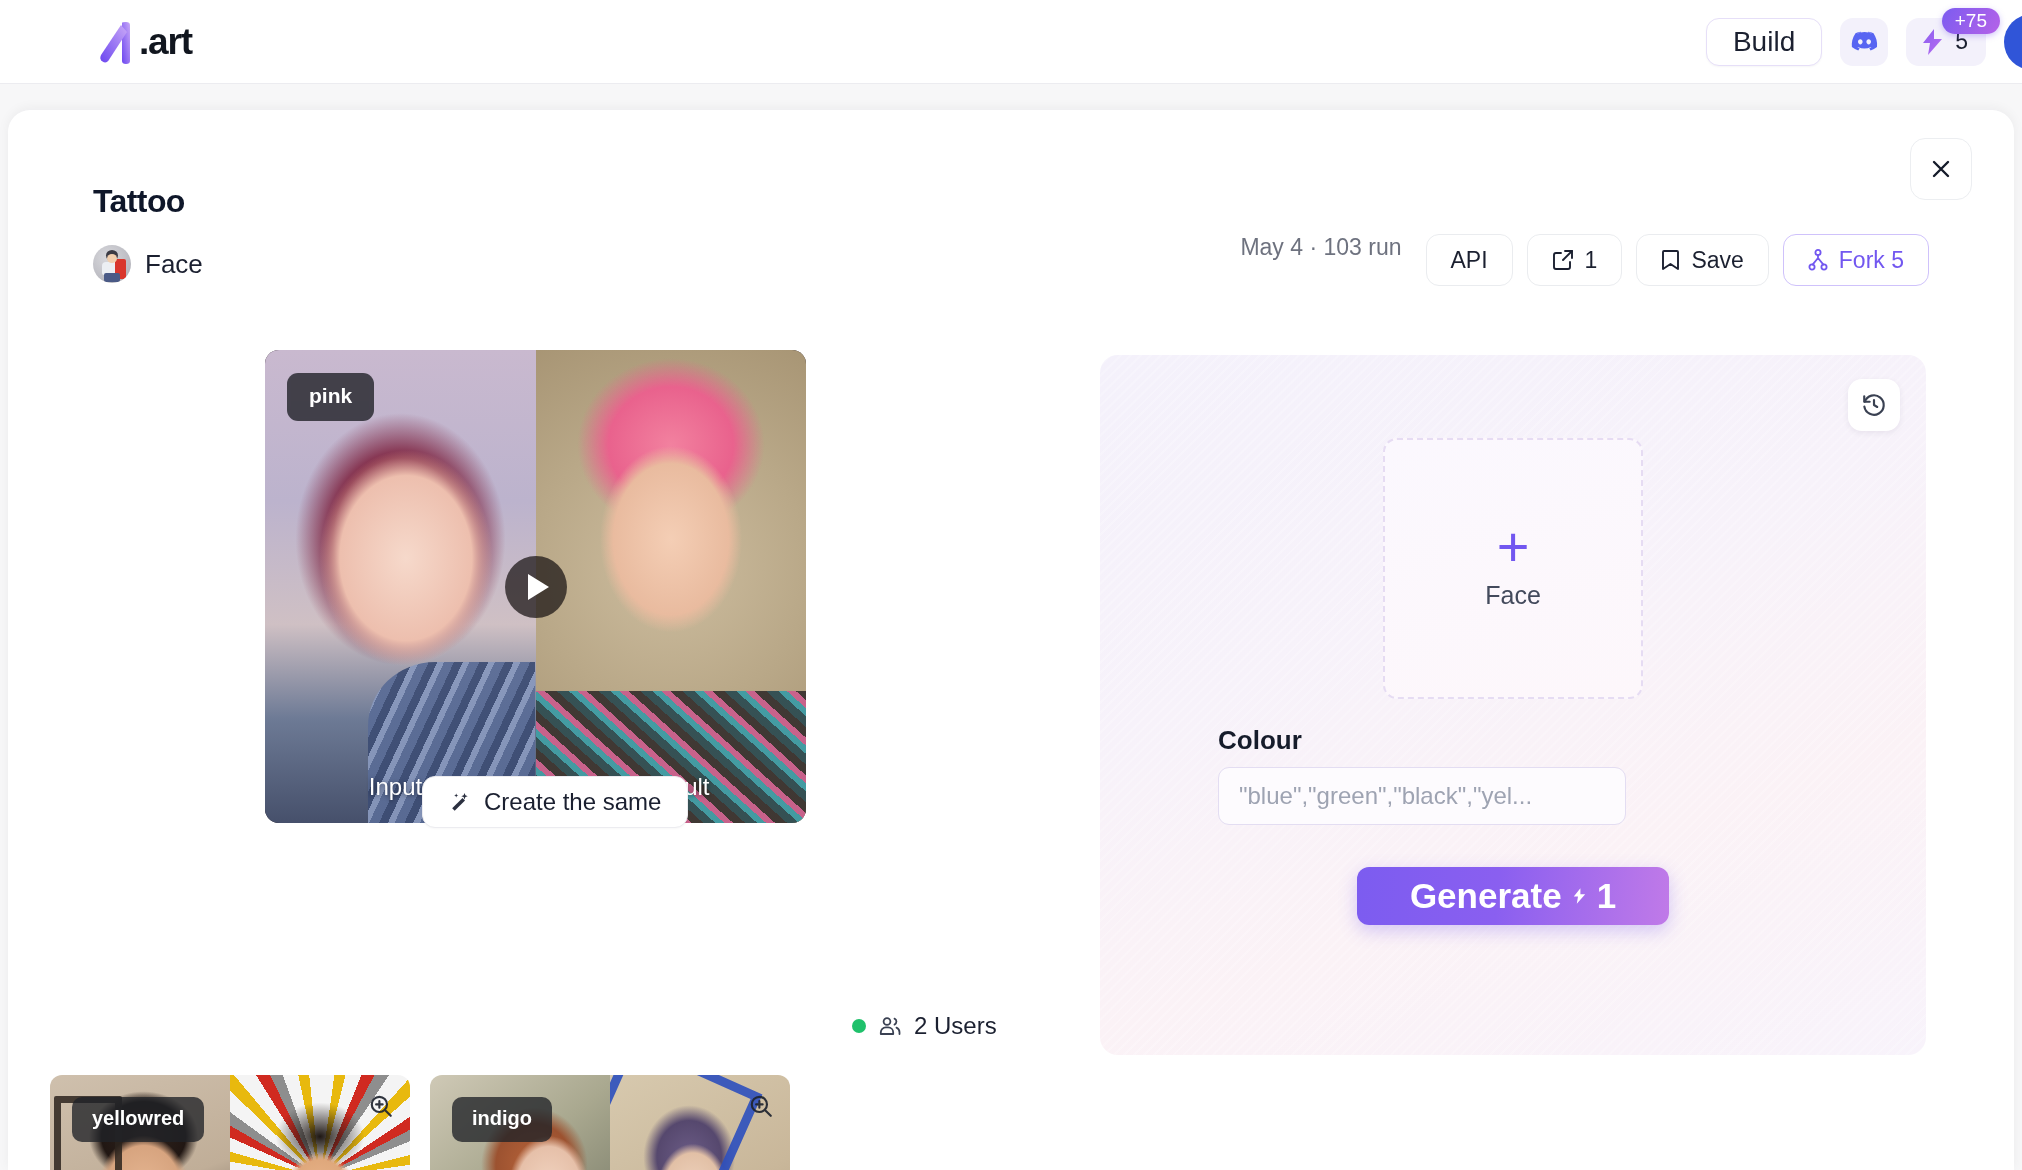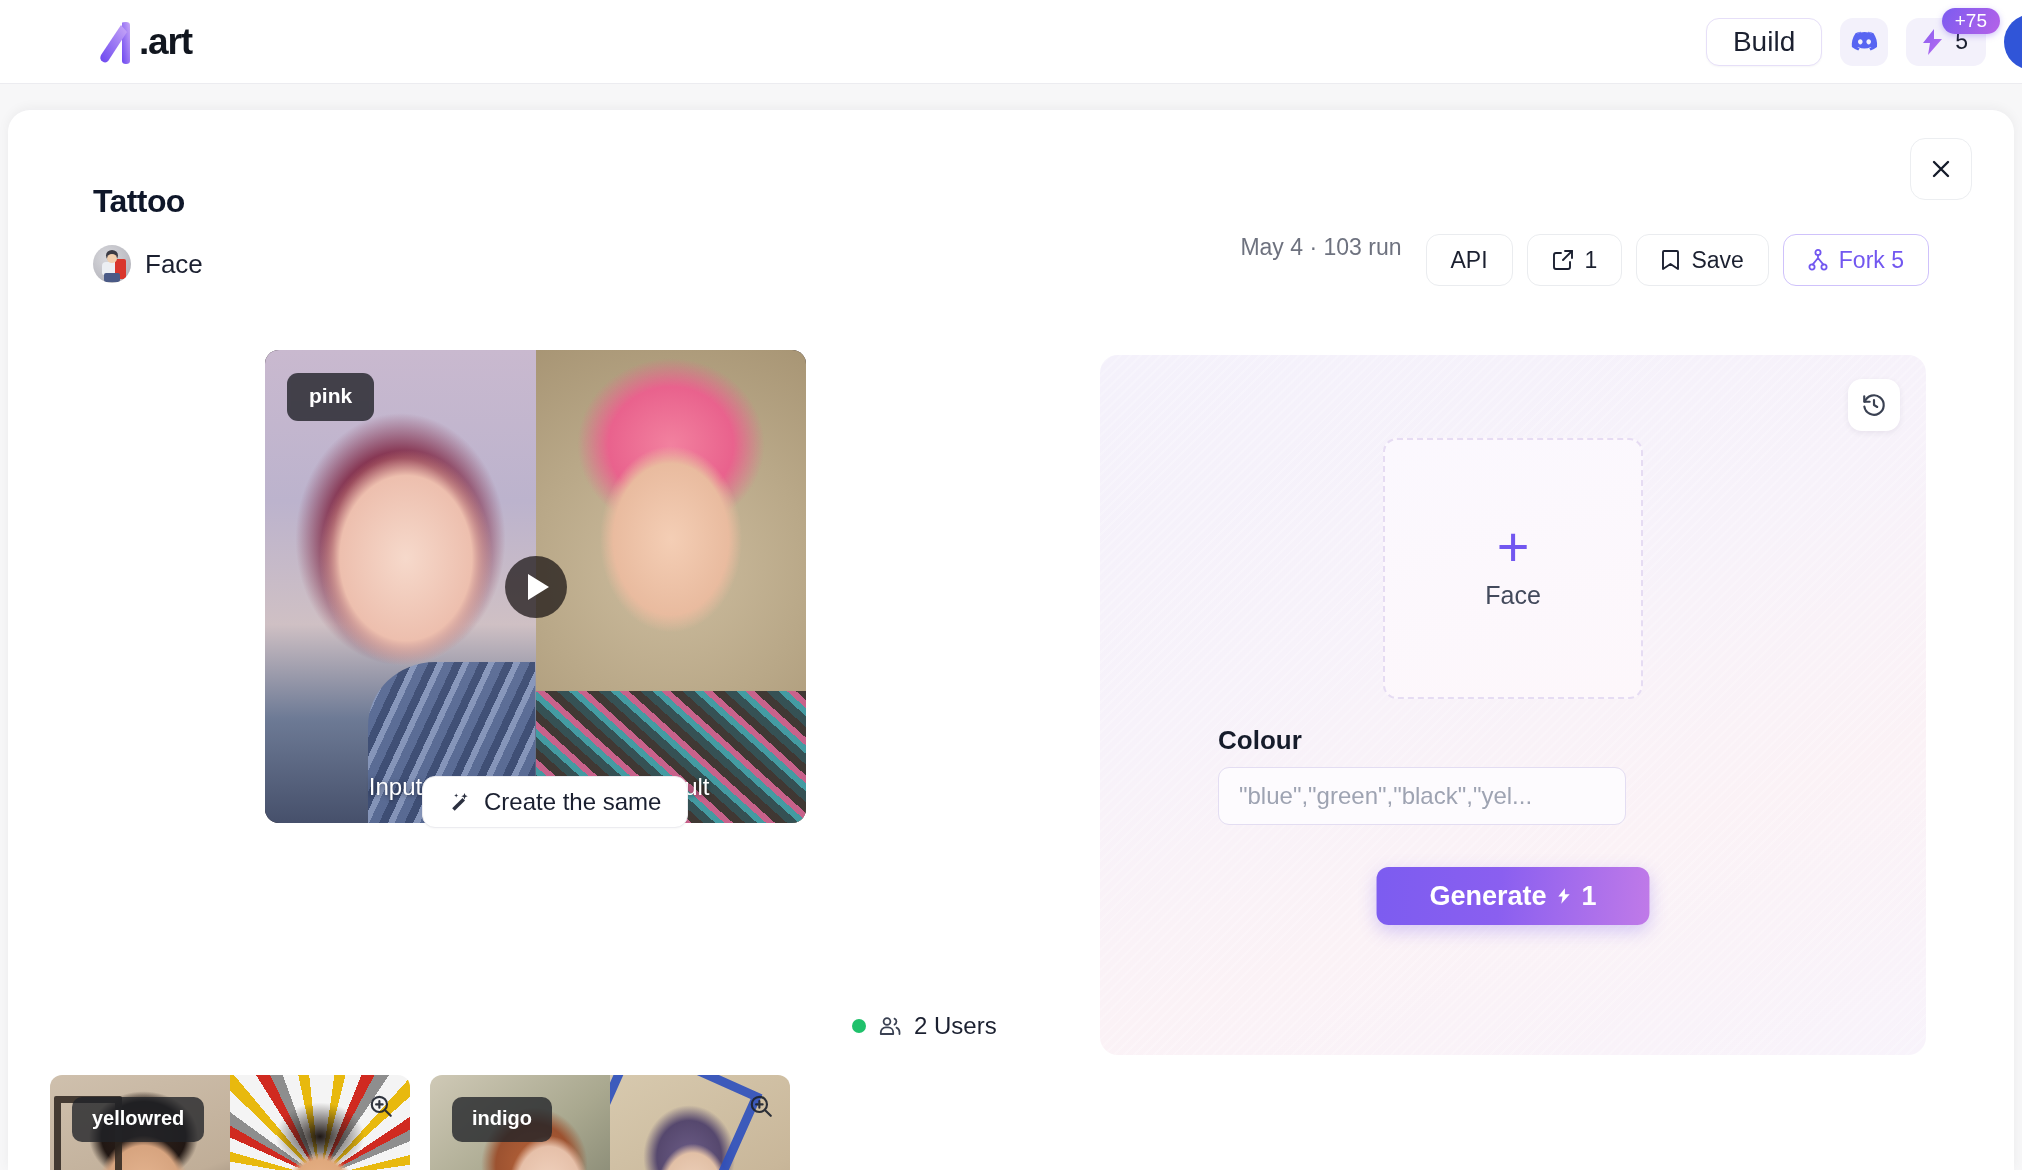--- a/index.html
+++ b/index.html
@@ -301,24 +301,24 @@
     position: absolute; left: 118px; top: 412px;
     width: 408px; height: 58px;
     border: 1px solid #e3ddf2; border-radius: 11px;
     background: #fdfbfe; color: #1b2030;
     font-family: "Liberation Sans", sans-serif; font-size: 24px;
     padding: 0 20px; z-index: 3; outline: none;
   }
   .field-input::placeholder { color: #9ea3b2; }
   .btn-generate {
     position: absolute; left: 50%; top: 512px; transform: translateX(-50%);
-    width: 273px; height: 58px; border: none; border-radius: 12px;
+    width: 312px; height: 58px; border: none; border-radius: 12px;
     background: linear-gradient(95deg,#7c5cf0 0%, #8a5ff0 45%, #c07ae8 100%);
     color: #fff; font-family: "Liberation Sans", sans-serif;
-    font-size: 27px; font-weight: 600;
+    font-size: 35px; font-weight: 600;
     display: flex; align-items: center; justify-content: center; gap: 10px;
     cursor: pointer; z-index: 3;
     box-shadow: 0 6px 18px rgba(124,92,240,.30);
   }
 </style>
 </head>
 <body>
 
 <div class="topbar">
   <div class="logo">

